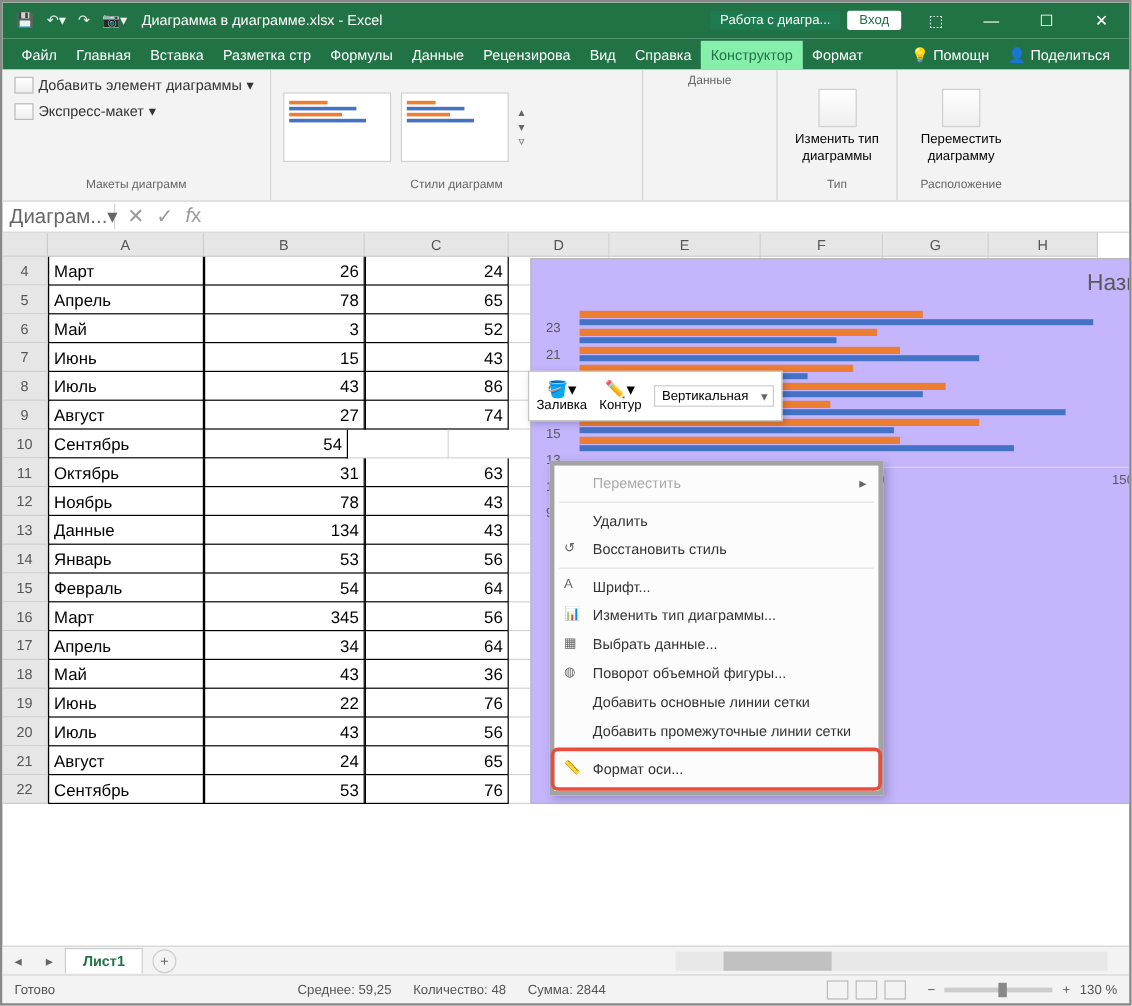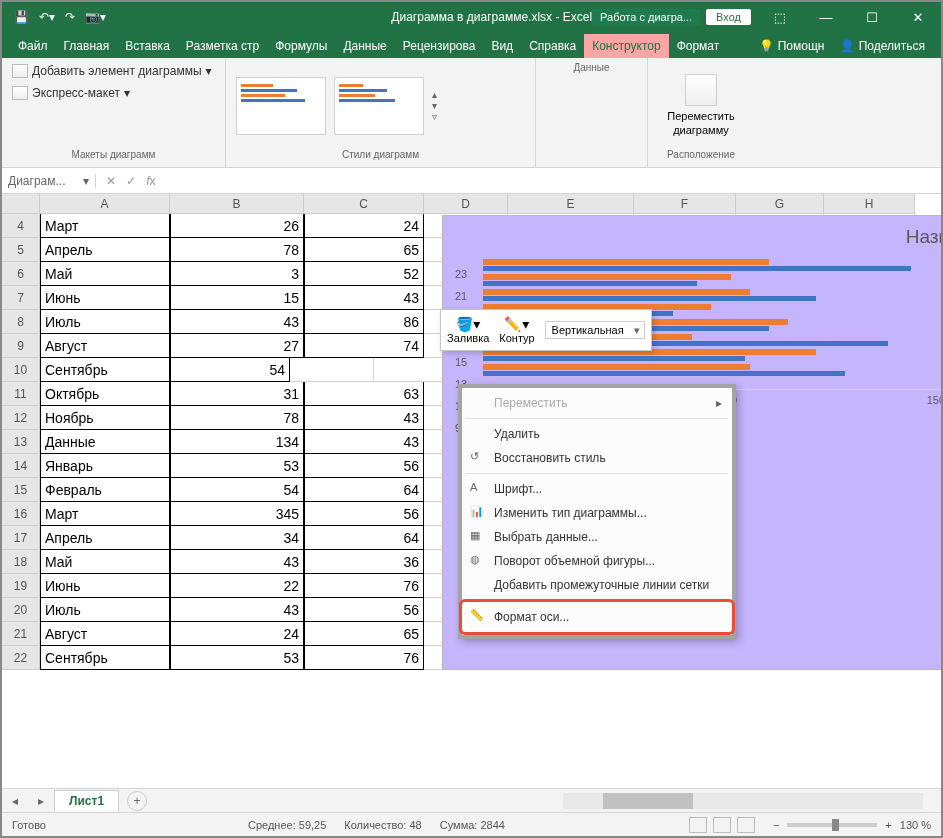--- a/index.html
+++ b/index.html
@@ -1,35 +1,35 @@
 <!DOCTYPE html>
 <html><head>
 <meta charset="utf-8">
 <style>
 * { margin: 0; padding: 0; box-sizing: border-box; font-family: "Segoe UI", Tahoma, sans-serif; }
 body { background: #fff; width: 943px; height: 838px; overflow: hidden; position: relative; border: 2px solid #888; }
 .titlebar { height: 30px; background: #217346; display: flex; align-items: center; color: #fff; font-size: 12px; }
 .titlebar .qat { display: flex; align-items: center; gap: 10px; padding: 0 12px; }
 .titlebar .qat span { opacity: .9; }
-.titlebar .docname { flex: 1; text-align: right; }
+.titlebar .docname { flex: 1; text-align: left; }
 .titlebar .chart-ctx { background: #1e7a4f; padding: 2px 8px; font-size: 11px; }
 .titlebar .login { background: #fff; color: #217346; padding: 2px 10px; margin: 0 6px; font-size: 11px; border-radius: 2px; }
 .titlebar .winbtn { width: 46px; text-align: center; font-size: 13px; }
 .tabs { height: 26px; background: #217346; display: flex; align-items: flex-end; color: #fff; font-size: 12px; padding: 0 8px; }
 .tabs .tab { padding: 5px 8px; cursor: pointer; }
-.tabs .tab.active { background: #fca5a5; color: #217346; }
+.tabs .tab.active { background: #86efac; color: #217346; }
 .ribbon { height: 110px; background: #f3f3f3; border-bottom: 1px solid #d4d4d4; display: flex; }
 .ribbon-group { border-right: 1px solid #d4d4d4; padding: 4px 10px; display: flex; flex-direction: column; justify-content: space-between; }
 .ribbon-group .g-body { flex: 1; display: flex; align-items: center; gap: 8px; }
 .ribbon-group .g-label { font-size: 10px; color: #666; text-align: center; padding-bottom: 3px; }
 .big-btn { text-align: center; font-size: 11px; line-height: 1.2; }
 .big-btn .ic { width: 32px; height: 32px; margin: 0 auto 4px; border: 1px solid #cfcfcf; background: linear-gradient(#fff,#eee); }
 .style-thumb { width: 90px; height: 58px; border: 1px solid #d0d0d0; background: #fff; padding: 4px; font-size: 6px; color: #666; }
 .style-thumb .bars div { height: 3px; margin: 2px 0; }
-.fxbar { height: 26px; border-bottom: 1px solid #d4d4d4; display: flex; align-items: center; font-size: 12px; }
+.fxbar { height: 26px; border-bottom: 1px solid #d4d4d4; display: flex; align-items: center; font-size: 17px; }
 .namebox { width: 94px; border-right: 1px solid #d4d4d4; padding: 0 6px; display: flex; justify-content: space-between; align-items: center; color: #666; }
 .fxicons { padding: 0 10px; color: #999; display: flex; gap: 10px; }
 .fxinput { flex: 1; padding: 0 6px; }
 .grid-area { position: relative; overflow: hidden; }
 .colhdrs { display: flex; height: 20px; }
 .colhdrs .corner { width: 38px; background: #e6e6e6; border-right: 1px solid #ccc; border-bottom: 1px solid #ccc; }
 .colhdrs .ch { background: #e6e6e6; border-right: 1px solid #ccc; border-bottom: 1px solid #ccc; text-align: center; font-size: 12px; color: #555; line-height: 20px; }
 .colA{width:130px}.colB{width:134px}.colC{width:120px}.colD{width:84px}.colE{width:126px}.colF{width:102px}.colG{width:88px}.colH{width:91px}
 .rows { }
 .row { display: flex; height: 24px; }
@@ -133,20 +133,26 @@
             <div style="width:70%;background:#4472c4"></div>
           </div>
         </div>
       <div style="font-size:10px;color:#666">▴<br>▾<br>▿</div>
     </div>
     <div class="g-label">Стили диаграмм</div>
   </div>
   <div class="ribbon-group" style="width:112px">
     <div class="g-label">Данные</div>
   </div>
+  <div class="ribbon-group" style="width:100px">
+    <div class="g-body" style="justify-content:center">
+      <div class="big-btn"><div class="ic"></div><span>Изменить тип диаграммы</span></div>
+    </div>
+    <div class="g-label">Тип</div>
+  </div>
   <div class="ribbon-group" style="width:106px;border-right:none">
     <div class="g-body" style="justify-content:center">
       <div class="big-btn"><div class="ic"></div><span>Переместить диаграмму</span></div>
     </div>
     <div class="g-label">Расположение</div>
   </div>
 </div>
 
 <div class="fxbar">
   <div class="namebox">
@@ -444,20 +450,21 @@
   <div class="ctx-menu">
     <div class="mi disabled"><span>Переместить</span><span class="arr">▸</span></div>
     <div class="sep"></div>
     <div class="mi"><span>Удалить</span></div>
     <div class="mi"><span class="mic">↺</span><span>Восстановить стиль</span></div>
     <div class="sep"></div>
     <div class="mi"><span class="mic">A</span><span>Шрифт...</span></div>
     <div class="mi"><span class="mic">📊</span><span>Изменить тип диаграммы...</span></div>
     <div class="mi"><span class="mic">▦</span><span>Выбрать данные...</span></div>
     <div class="mi"><span class="mic">◍</span><span>Поворот объемной фигуры...</span></div>
+    <div class="mi"><span>Добавить основные линии сетки</span></div>
     <div class="mi"><span>Добавить промежуточные линии сетки</span></div>
     <div class="hl">
       <div class="mi"><span class="mic">📏</span><span>Формат оси...</span></div>
     </div>
   </div>
 </div>
 
 <div class="sheet-tabs">
   <span class="nav">◂</span>
   <span class="nav">▸</span>

